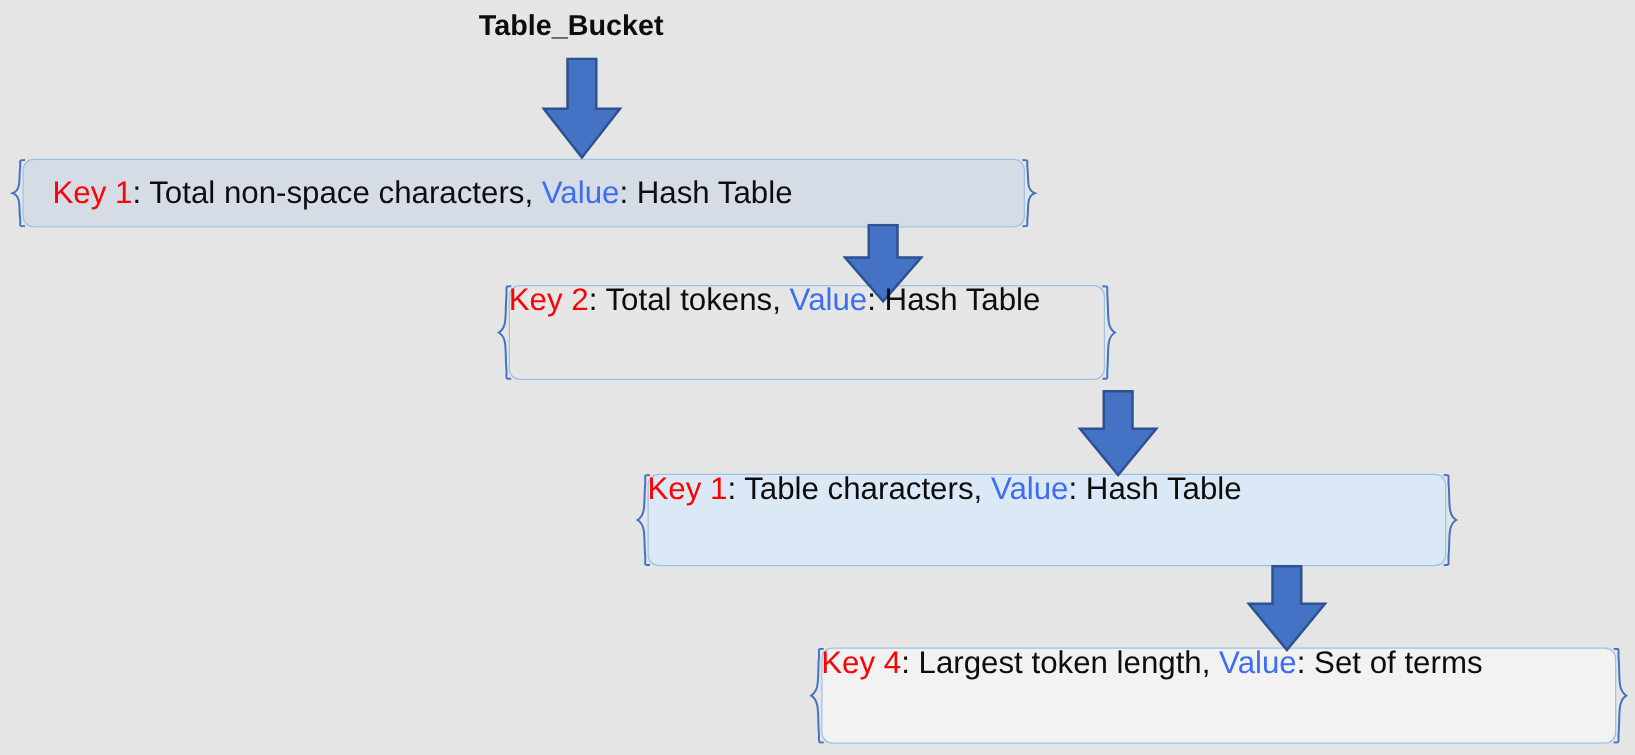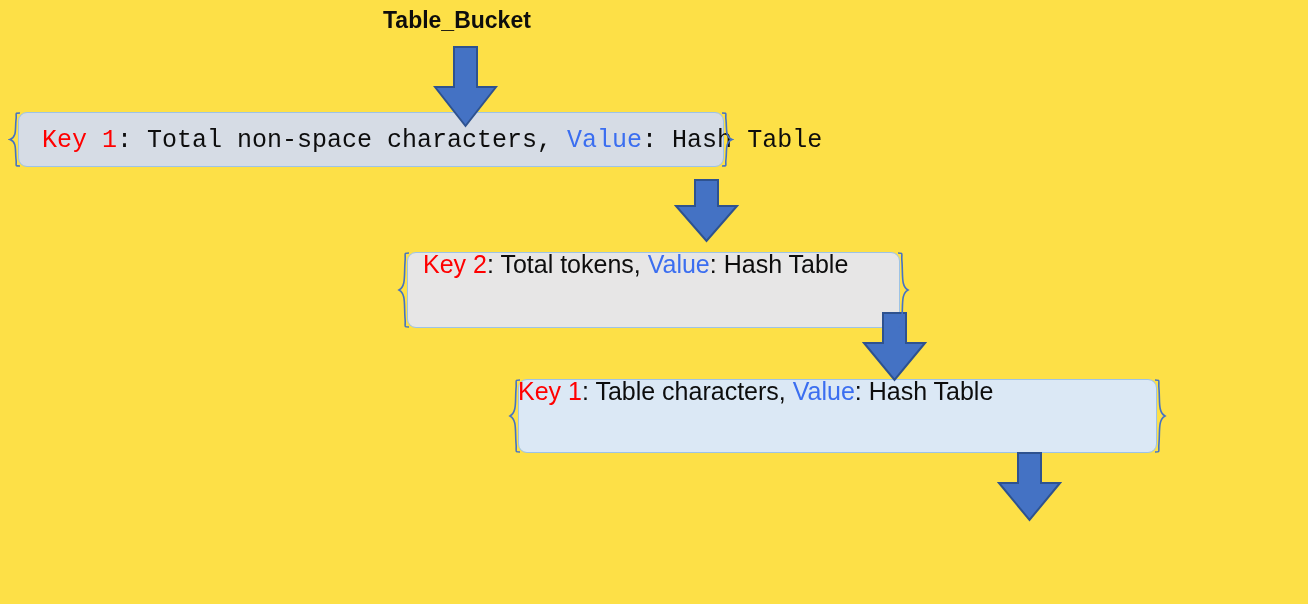--- a/index.html
+++ b/index.html
@@ -7,21 +7,21 @@
     padding: 0;
     background: #ffffff;
   }
   body {
     font-family: "Liberation Sans", sans-serif;
   }
   #canvas {
     position: relative;
     width: 1308px;
     height: 604px;
-    background: #fde047;
+    background: #e5e5e5;
     overflow: hidden;
   }
 
   
   .title {
     position: absolute;
     font-weight: bold;
     font-size: 23px;
     color: #0d0d0d;
     letter-spacing: 0px;
@@ -83,38 +83,38 @@
 <div id="canvas">
 
   <div class="title" style="left:383px; top:7px;">Table_Bucket</div>
 
   <div class="arrow" style="left:433px; top:46px; width:65px; height:82px;">
     <svg width="65" height="82" viewBox="0 0 65 82">
       <polygon points="21,1 44,1 44,41 63,41 32.5,80 2,41 21,41" fill="#4472c4" stroke="#2e528f" stroke-width="2" stroke-linejoin="miter"></polygon>
     </svg>
   </div>
 
-  <div class="row" style="left:18px; top:112px; width:706px; height:55px;font-family:Liberation Mono, monospace;">
+  <div class="row" style="left:18px; top:127px; width:802px; height:55px;">
     <div class="rowbox blue"></div>
     <svg class="brace left" width="14" height="55" viewBox="0 0 14 55">
       <path d="M12 1 C6 1 9 1 8 8 C7 17 9 25 2 27.5 C9 30 7 38 8 47 C9 54 6 54 12 54" fill="none" stroke="#4472c4" stroke-width="1.6"></path>
     </svg>
     <svg class="brace right" width="14" height="55" viewBox="0 0 14 55">
       <path d="M2 1 C8 1 5 1 6 8 C7 17 5 25 12 27.5 C5 30 7 38 6 47 C5 54 8 54 2 54" fill="none" stroke="#4472c4" stroke-width="1.6"></path>
     </svg>
     <div class="rowtext" style="position:absolute; left:24px; top:50%; transform:translateY(-50%);"><span class="k">Key 1</span><span>: Total non-space characters, </span><span class="v">Value</span><span>: Hash Table</span></div>
   </div>
 
   <div class="arrow" style="left:674px; top:179px; width:65px; height:64px;">
     <svg width="65" height="64" viewBox="0 0 65 64">
       <polygon points="21,1 44,1 44,27 63,27 32.5,62 2,27 21,27" fill="#4472c4" stroke="#2e528f" stroke-width="2" stroke-linejoin="miter"></polygon>
     </svg>
   </div>
 
-  <div class="row" style="left:407px; top:252px; width:477px; height:76px;padding-left:16px;">
+  <div class="row" style="left:407px; top:228px; width:477px; height:76px;">
     <div class="rowbox gray"></div>
     <svg class="brace left" width="14" height="76" viewBox="0 0 14 76">
       <path d="M12 1 C6 1 9 1 8 10 C7 24 9 34 2 38 C9 42 7 52 8 66 C9 75 6 75 12 75" fill="none" stroke="#4472c4" stroke-width="1.6"></path>
     </svg>
     <svg class="brace right" width="14" height="76" viewBox="0 0 14 76">
       <path d="M2 1 C8 1 5 1 6 10 C7 24 5 34 12 38 C5 42 7 52 6 66 C5 75 8 75 2 75" fill="none" stroke="#4472c4" stroke-width="1.6"></path>
     </svg>
     <div class="rowtext"><span class="k">Key 2</span><span>: Total tokens, </span><span class="v">Value</span><span>: Hash Table</span></div>
   </div>
 
@@ -134,14 +134,24 @@
     </svg>
     <div class="rowtext"><span class="k">Key 1</span><span>: Table characters, </span><span class="v">Value</span><span>: Hash Table</span></div>
   </div>
 
   <div class="arrow" style="left:997px; top:452px; width:65px; height:70px;">
     <svg width="65" height="70" viewBox="0 0 65 70">
       <polygon points="21,1 44,1 44,31 63,31 32.5,68 2,31 21,31" fill="#4472c4" stroke="#2e528f" stroke-width="2" stroke-linejoin="miter"></polygon>
     </svg>
   </div>
 
+  <div class="row" style="left:657px; top:518px; width:636px; height:77px;">
+    <div class="rowbox ltgray"></div>
+    <svg class="brace left" width="14" height="77" viewBox="0 0 14 77">
+      <path d="M12 1 C6 1 9 1 8 10 C7 24 9 34 2 38.5 C9 43 7 53 8 67 C9 76 6 76 12 76" fill="none" stroke="#4472c4" stroke-width="1.6"></path>
+    </svg>
+    <svg class="brace right" width="14" height="77" viewBox="0 0 14 77">
+      <path d="M2 1 C8 1 5 1 6 10 C7 24 5 34 12 38.5 C5 43 7 53 6 67 C5 76 8 76 2 76" fill="none" stroke="#4472c4" stroke-width="1.6"></path>
+    </svg>
+    <div class="rowtext"><span class="k">Key 4</span><span>: Largest token length, </span><span class="v">Value</span><span>: Set of terms</span></div>
+  </div>
 
 </div>
 
 </body></html>

